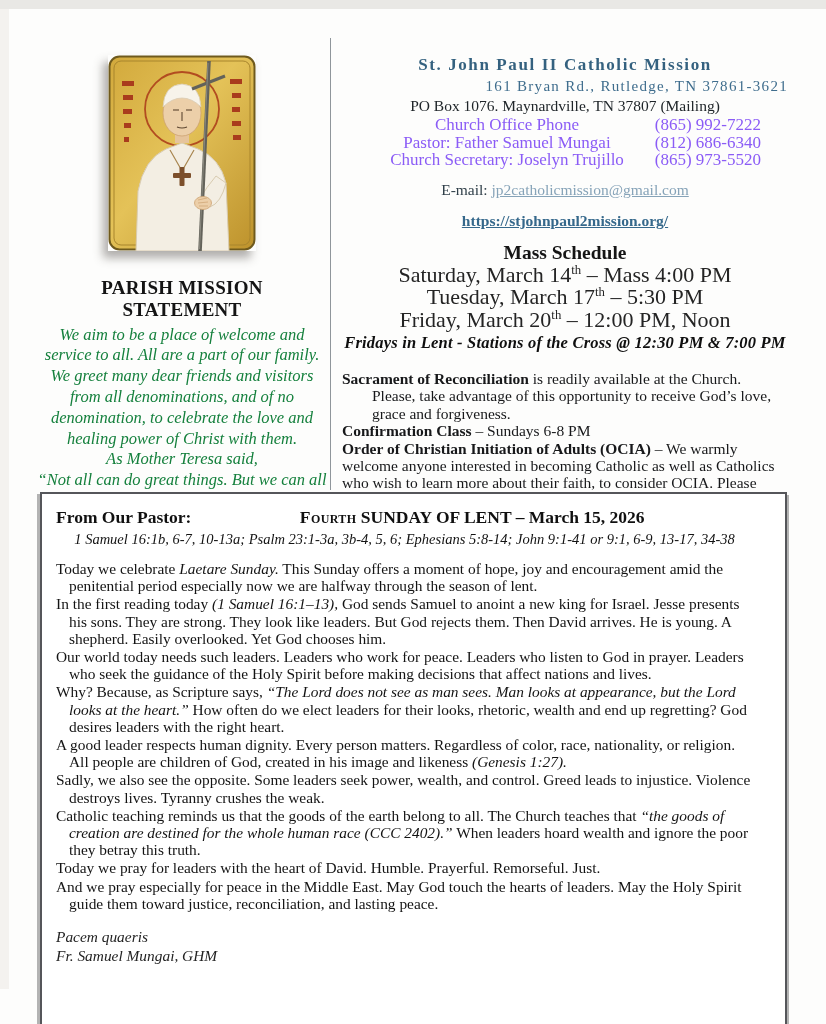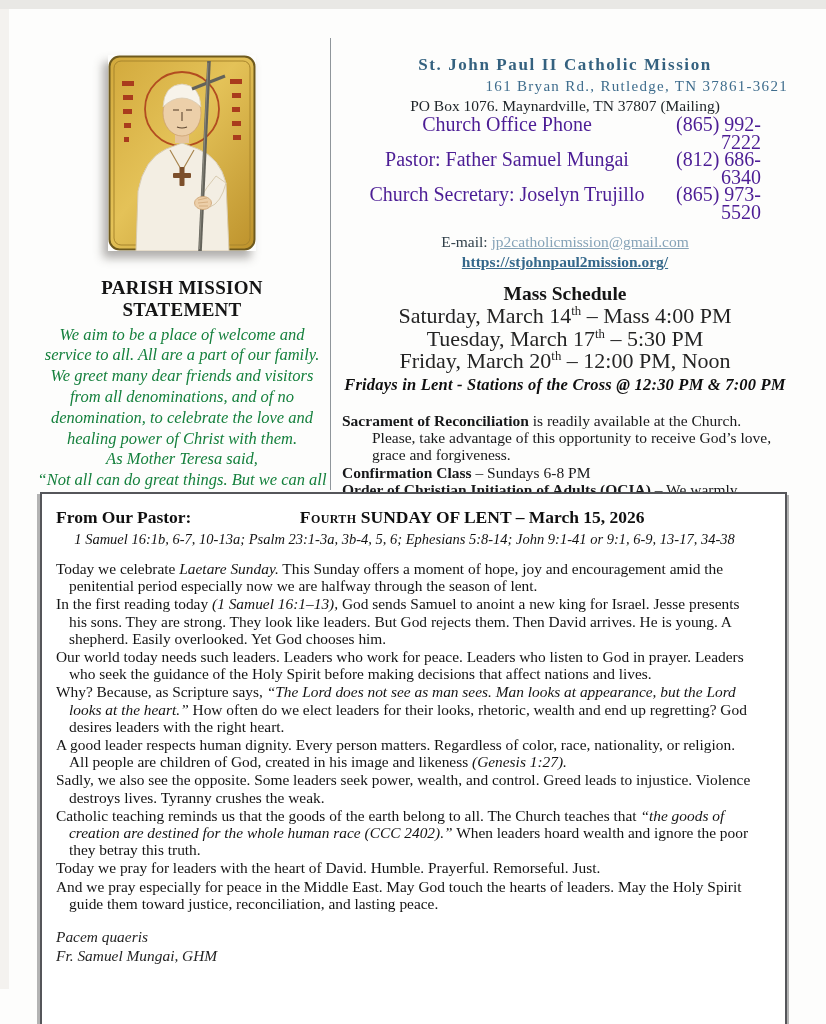--- a/index.html
+++ b/index.html
@@ -14,27 +14,27 @@
   .icon-photo{width:148px;height:196px;margin:0 auto;box-shadow:-5px 7px 9px rgba(70,65,60,.42);}
   .mission-title{margin:26px 0 4px;font-size:19px;font-weight:bold;line-height:1.15;color:#141414;letter-spacing:.3px;}
   .mission-title span{display:block;}
   .mission-text{font-style:italic;font-size:16.5px;line-height:20.8px;color:#15803d;margin:0;}
 
   
   .right-col{position:absolute;left:342px;top:55px;width:446px;text-align:center;}
   .church-name{font-size:17px;font-weight:bold;color:#34617f;letter-spacing:1.6px;}
   .church-address{font-size:15px;color:#3f6d8d;letter-spacing:1.3px;margin-top:3px;text-align:right;}
   .church-mailing{font-size:15.5px;color:#20262a;margin-top:2px;}
-  .contacts{width:392px;margin:1px auto 12px;font-size:20px;color:#4c1d95;}
+  .contacts{width:392px;margin:1px auto 12px;font-size:17px;color:#8b5cf6;}
   .contact-row{display:flex;line-height:17.5px;}
   .contact-label{flex:1;text-align:center;}
   .contact-phone{width:116px;text-align:right;}
   .email-line{margin-top:2px;font-size:15.5px;color:#31404a;}
   .email-link{color:#86a3b8;text-decoration:underline;cursor:pointer;}
-  .site-link{display:inline-block;margin-top:2px;font-size:15.5px;font-weight:bold;color:#35688b;
+  .site-link{display:inline-block;margin-top:13px;font-size:15.5px;font-weight:bold;color:#35688b;
              text-decoration:underline;cursor:pointer;}
   .mass-title{margin-top:12px;font-size:19.5px;font-weight:bold;color:#151515;}
   .mass-line{font-size:22px;line-height:22.5px;color:#242424;}
   .stations{font-size:16.5px;font-weight:bold;font-style:italic;color:#0f0f0f;margin-top:2px;letter-spacing:.2px;}
   .announcements{margin-top:17px;text-align:left;font-size:15.5px;line-height:17.4px;color:#17181a;}
   .hang30{padding-left:30px;text-indent:-30px;margin:0;}
   .noindent{margin:0;}
 
   
   .letter-box{position:absolute;left:40px;top:492px;width:747px;height:554px;box-sizing:border-box;

